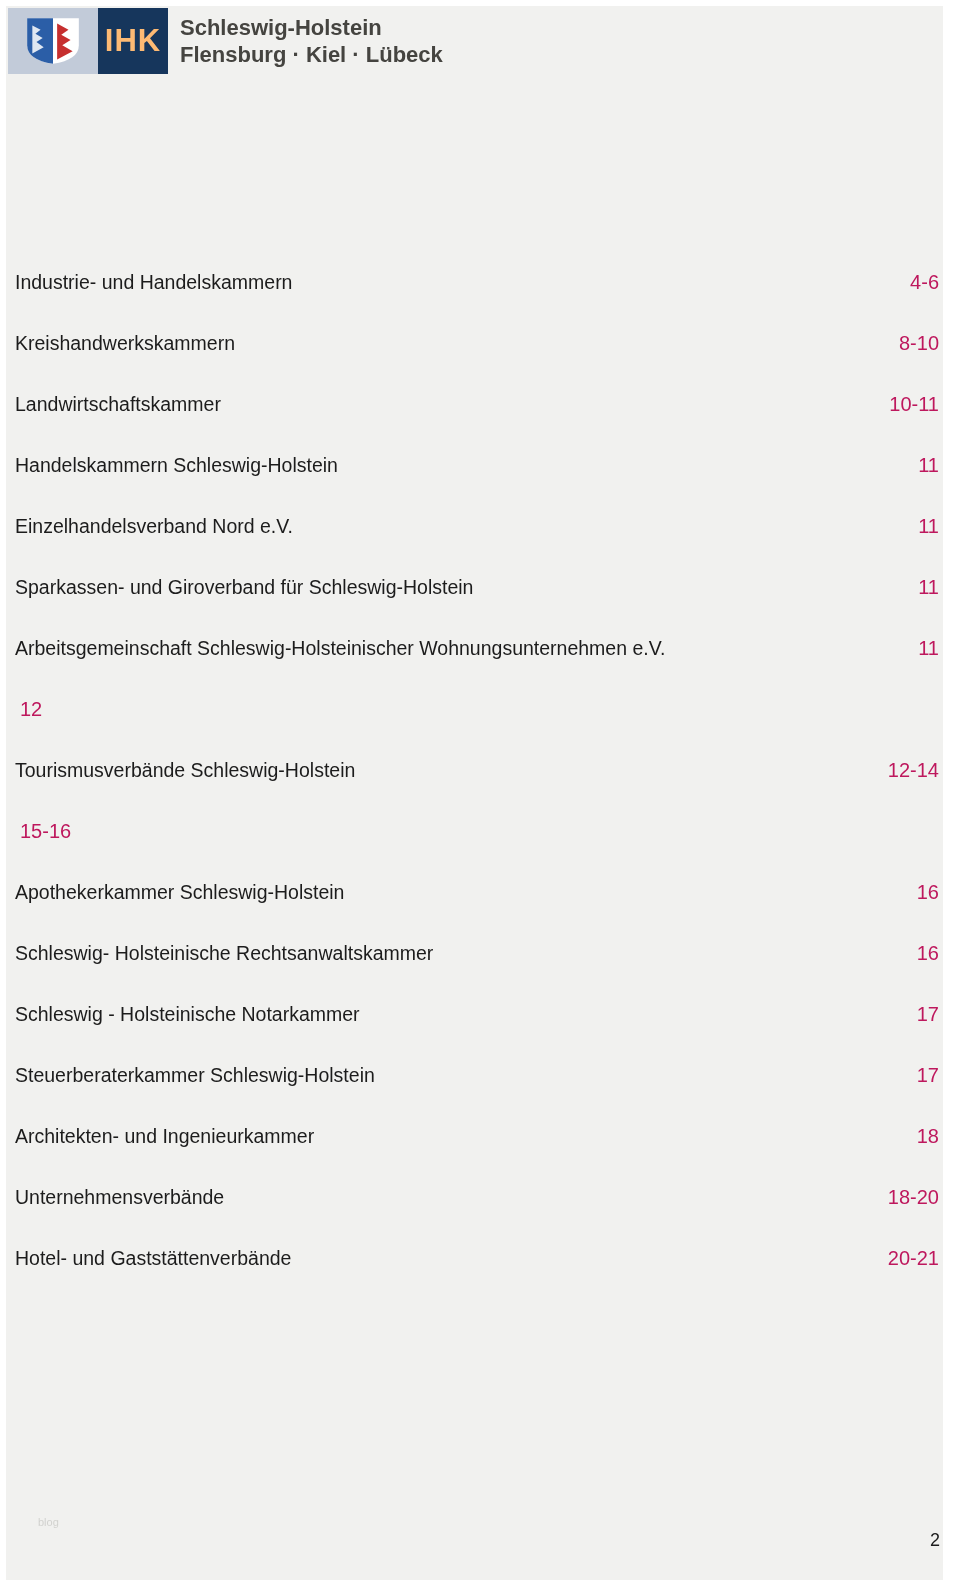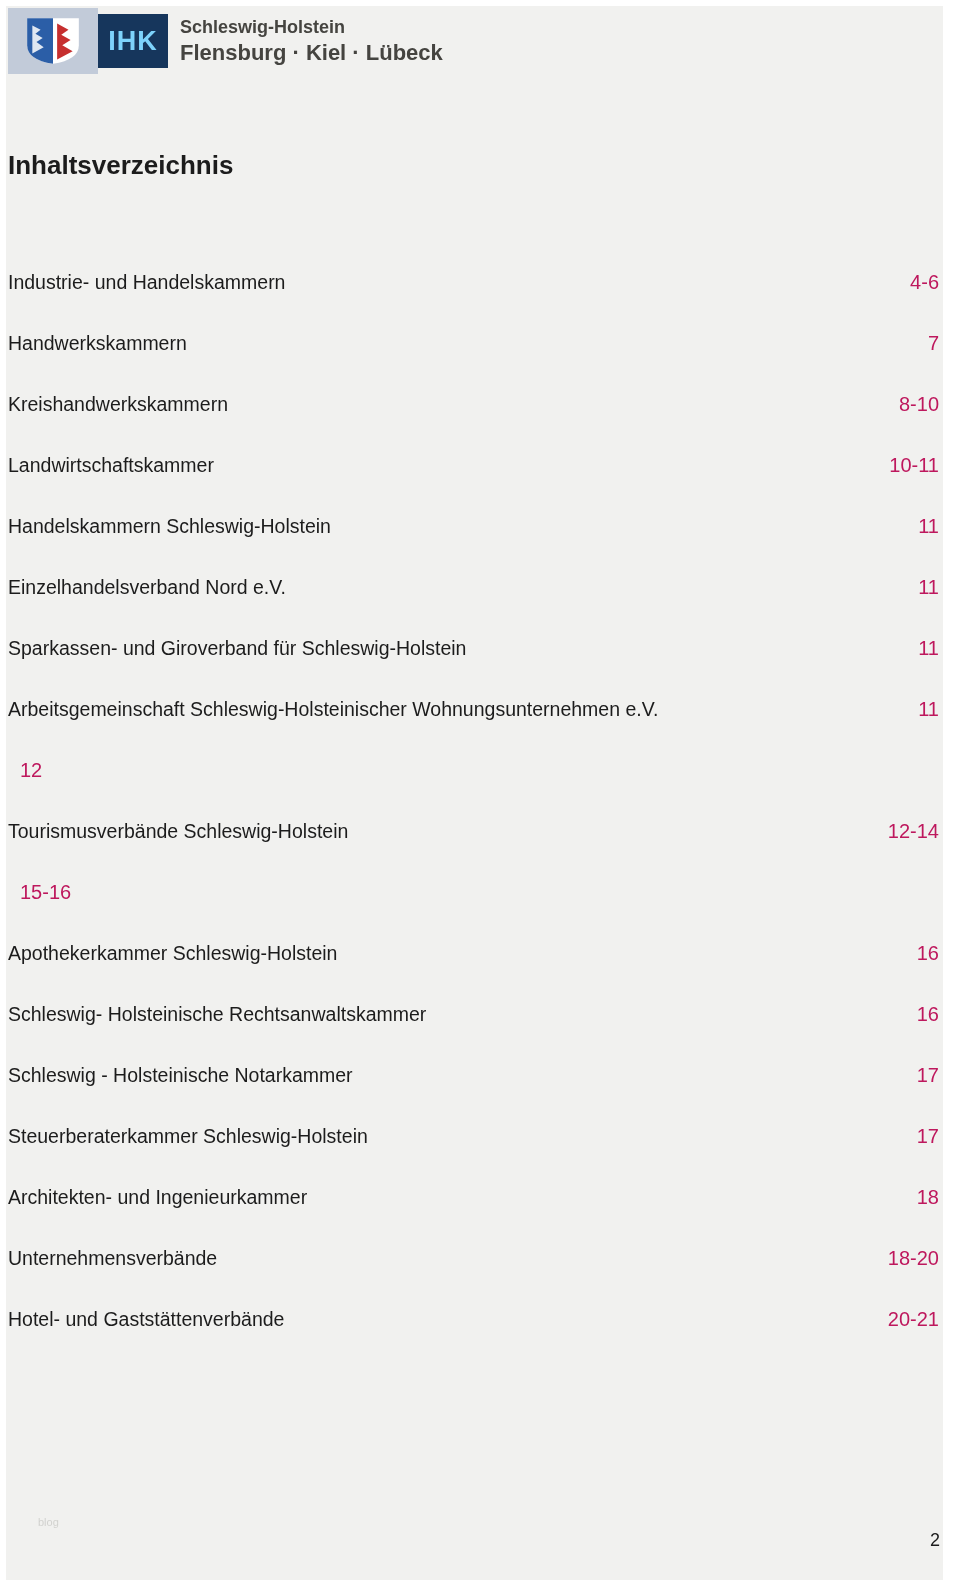--- a/index.html
+++ b/index.html
@@ -35,37 +35,37 @@
     width: 90px;
     height: 66px;
     background: #c2cbd9;
     display: flex;
     align-items: center;
     justify-content: center;
   }
   .logo-flagbox svg { width: 62px; height: 52px; }
   .logo-ihkbox {
     width: 70px;
-    height: 54px;
+    height: 66px;
     background: #16365c;
-    color: #7dd3fc;
+    color: #fdba74;
     display: flex;
     align-items: center;
     justify-content: center;
     font-weight: 700;
-    font-size: 27px;
+    font-size: 31px;
     letter-spacing: 1px;
   }
   .logo-textblock {
     margin-left: 12px;
     color: #454440;
     line-height: 1.15;
   }
   .logo-region {
-    font-size: 18px;
+    font-size: 22px;
     font-weight: 700;
   }
   .logo-cities {
     font-size: 22px;
     font-weight: 700;
     margin-top: 2px;
   }
   
   .title {
     position: absolute;
@@ -85,20 +85,21 @@
   .toc-row {
     height: 61px;
     display: flex;
     justify-content: space-between;
     align-items: center;
   }
   .toc-label {
     font-size: 19.5px;
     color: #1c1c1c;
     white-space: nowrap;
+    margin-left: 7px;
   }
   .toc-pages {
     font-size: 20px;
     color: #be185d;
     white-space: nowrap;
     padding-left: 12px;
   }
   
   .watermark {
     position: absolute;
@@ -130,33 +131,28 @@
           <path d="M10 10 l8 4 -5 4 7 4 -6 4 7 5 -11 6 z" fill="#ffffff" opacity="0.85"></path>
         </svg>
       </div>
       <div class="logo-ihkbox">IHK</div>
       <div class="logo-textblock">
         <div class="logo-region">Schleswig-Holstein</div>
         <div class="logo-cities">Flensburg · Kiel · Lübeck</div>
       </div>
     </div>
 
-    <div class="title">Inhaltsverzeichnis</div>
 
     <div class="toc">
 
         <div class="toc-row">
           <span class="toc-label">Industrie- und Handelskammern</span>
           <span class="toc-pages">4-6</span>
         </div>
 
-        <div class="toc-row">
-          <span class="toc-label">Handwerkskammern</span>
-          <span class="toc-pages">7</span>
-        </div>
 
         <div class="toc-row">
           <span class="toc-label">Kreishandwerkskammern</span>
           <span class="toc-pages">8-10</span>
         </div>
 
         <div class="toc-row">
           <span class="toc-label">Landwirtschaftskammer</span>
           <span class="toc-pages">10-11</span>
         </div>

